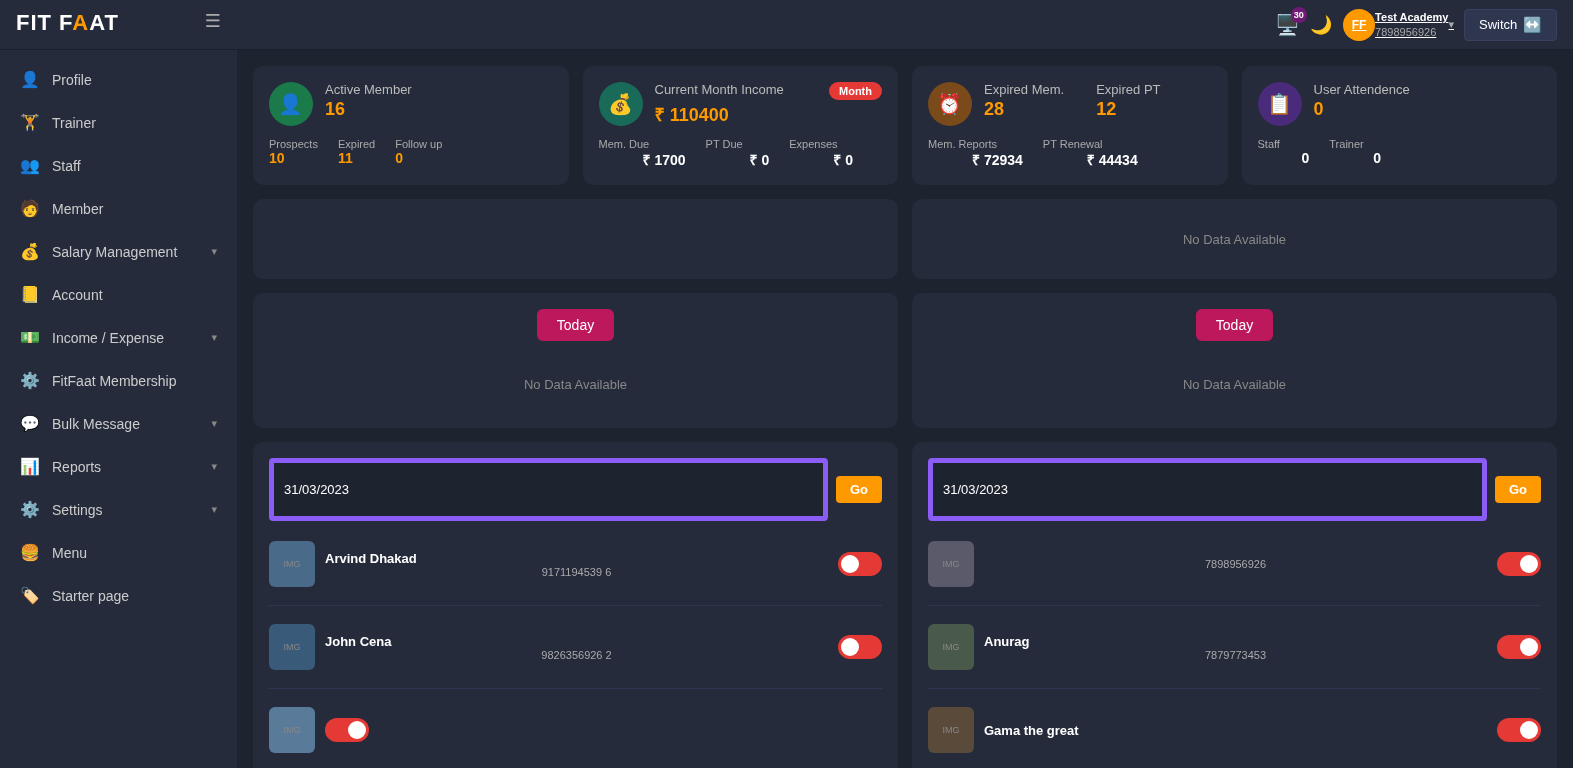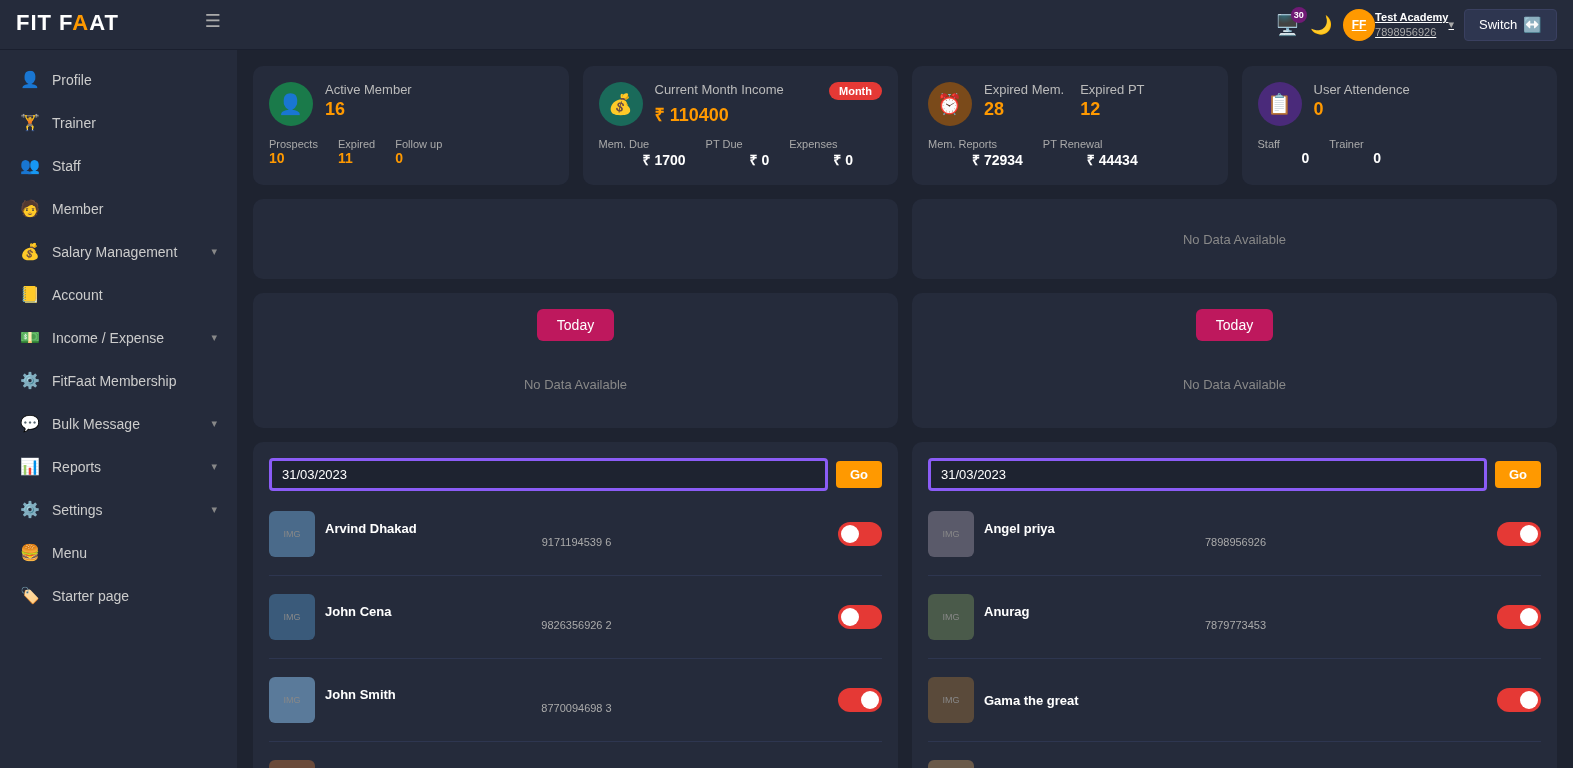--- a/index.html
+++ b/index.html
@@ -61,21 +61,21 @@
     
     .today-row { display: grid; grid-template-columns: 1fr 1fr; gap: 14px; }
     .today-panel { background: #252b3b; border-radius: 10px; padding: 16px; }
     .today-btn { background: #be185d; border: none; color: #fff; padding: 8px 20px; border-radius: 6px; cursor: pointer; font-size: 14px; display: block; margin: 0 auto 16px; }
     .no-data-text { color: #888; font-size: 13px; text-align: center; padding: 20px; }
 
     
     .date-filter-row { display: grid; grid-template-columns: 1fr 1fr; gap: 14px; }
     .date-panel { background: #252b3b; border-radius: 10px; padding: 16px; }
     .date-filter { display: flex; align-items: center; gap: 8px; margin-bottom: 14px; }
-    .date-input { background: #1e2330; border: 3px solid #8b5cf6; color: #fff; padding: 6px 10px; border-radius: 4px; font-size: 13px; flex: 1; }
+    .date-input { background: #1e2330; border: 5px solid #8b5cf6; color: #fff; padding: 19px 10px; border-radius: 4px; font-size: 13px; flex: 1; }
     .go-btn { background: #f90; border: none; color: #fff; padding: 6px 14px; border-radius: 4px; cursor: pointer; font-size: 13px; font-weight: bold; }
 
     
     .member-list { display: flex; flex-direction: column; gap: 8px; }
     .member-item { display: flex; align-items: center; gap: 10px; padding: 6px 0; }
     .member-avatar { width: 46px; height: 46px; border-radius: 6px; object-fit: cover; background: #3a4060; flex-shrink: 0; overflow: hidden; display: flex; align-items: center; justify-content: center; font-size: 10px; color: #888; }
     .member-info { flex: 1; }
     .member-name { font-size: 13px; font-weight: 600; color: #fff; }
     .member-phone { font-size: 11px; color: #aaa; text-align: center; }
     .toggle { position: relative; width: 44px; height: 24px; flex-shrink: 0; }
@@ -241,21 +241,21 @@
           <span class="stat-sub-label">Expenses</span>
           <span class="stat-sub-value white">₹ 0</span>
         </div>
       </div>
     </div>
 
     <div class="stat-card">
       <div class="stat-card-header">
         <div class="stat-icon orange">⏰</div>
         <div class="stat-header-info">
-          <div style="display:flex;gap:16px;">
+          <div style="display:flex;gap:32px;">
             <div>
               <div class="stat-card-title">Expired Mem.</div>
               <div class="stat-card-value">28</div>
             </div>
             <div>
               <div class="stat-card-title">Expired PT</div>
               <div class="stat-card-value">12</div>
             </div>
           </div>
         </div>
@@ -346,24 +346,20 @@
     <label class="toggle ">
       <input type="checkbox" style="">
       <span class="toggle-slider"></span>
     </label>
   </div>
           <hr class="divider">
           <div class="member-item">
     <div class="member-avatar" style="background:#5a7a9a;">
       <span style="color:#888;font-size:9px;">IMG</span>
     </div>
-    <div class="member-info">
-      <div class="member-name">John Smith</div>
-      <div class="member-phone">8770094698 3</div>
-    </div>
     <label class="toggle on">
       <input type="checkbox" checked="" style="">
       <span class="toggle-slider"></span>
     </label>
   </div>
           <hr class="divider">
           <div class="member-item">
     <div class="member-avatar" style="background:#6a4a3a;">
       
     </div>
@@ -384,21 +380,20 @@
         <input class="date-input" type="text" value="31/03/2023" style="">
         <button class="go-btn">Go</button>
       </div>
       <div class="member-list">
 
       <div class="member-item">
     <div class="member-avatar" style="background:#5a5a6a;">
       <span style="color:#888;font-size:9px;">IMG</span>
     </div>
     <div class="member-info">
-      <div class="member-name">Angel priya</div>
       <div class="member-phone">7898956926</div>
     </div>
     <label class="toggle on">
       <input type="checkbox" checked="" style="">
       <span class="toggle-slider"></span>
     </label>
   </div>
           <hr class="divider">
           <div class="member-item">
     <div class="member-avatar" style="background:#4a5a4a;">

